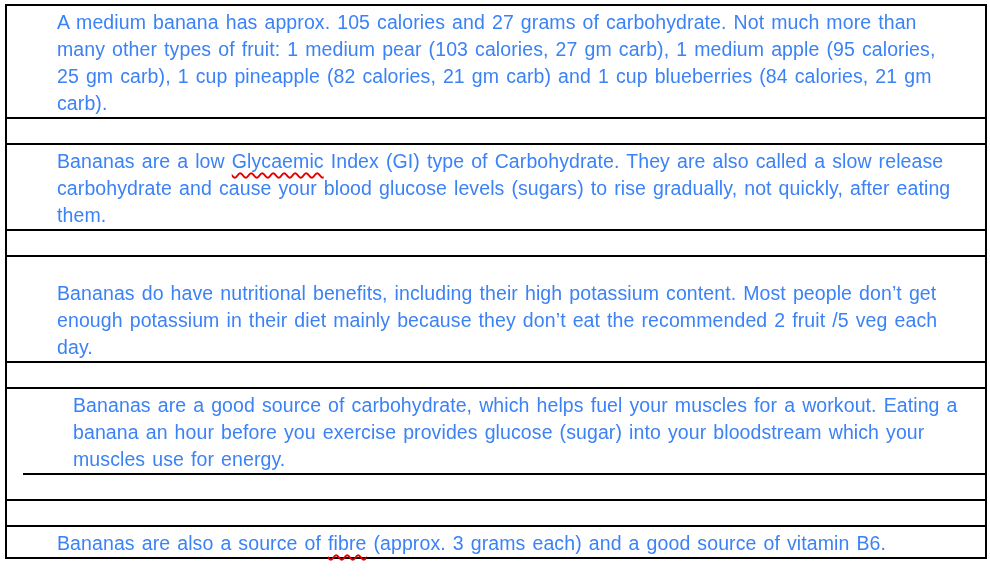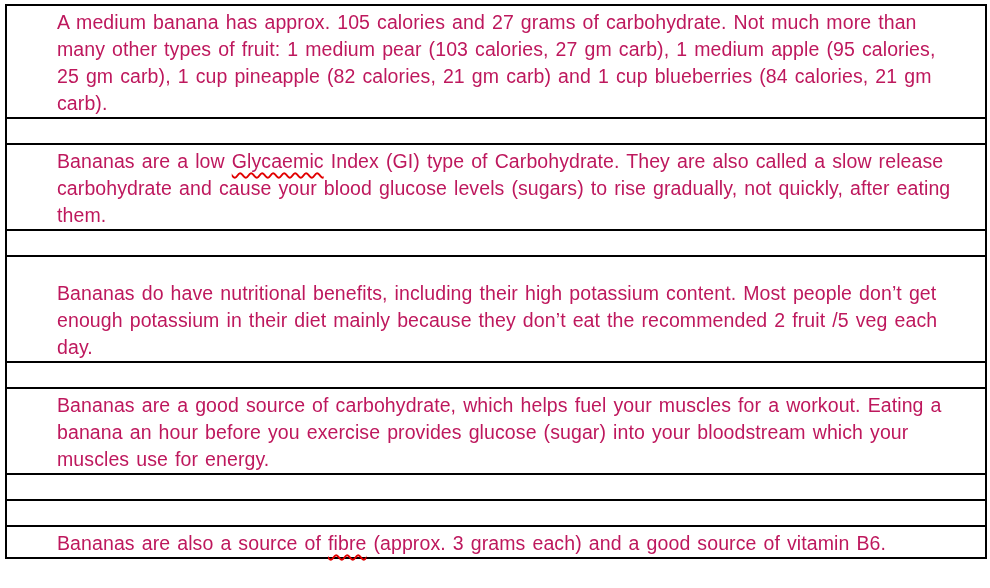--- a/index.html
+++ b/index.html
@@ -26,29 +26,29 @@
     border-bottom: 2px solid #000000;
     background: #ffffff;
   }
   .row:last-child { border-bottom: none; }
   .row.paragraph {
     padding: 3px 24px 0 50px;
   }
   .cell-text {
     font-size: 19.5px;
     line-height: 27px;
-    color: #be185d;
+    color: #3b82f6;
     letter-spacing: 0.1px;
     word-spacing: 1.5px;
   }
   .spacer { height: 24px; }
   .h-r1 { min-height: 107px; }
   .h-r2 { min-height: 80px; }
   .h-r3 { min-height: 77px; margin-top: 20px; }
-  .h-r4 { min-height: 79px; }
+  .h-r4 { min-height: 79px; margin-left: 16px; }
   .h-r5 { min-height: 53px; }
   .h-r6 { min-height: 24px; }
   .misspelled {
     text-decoration: underline;
     text-decoration-style: wavy;
     text-decoration-color: #e10000;
     text-decoration-thickness: 2px;
     text-underline-offset: 4px;
     text-decoration-skip-ink: none;
     margin-top: 48px;

